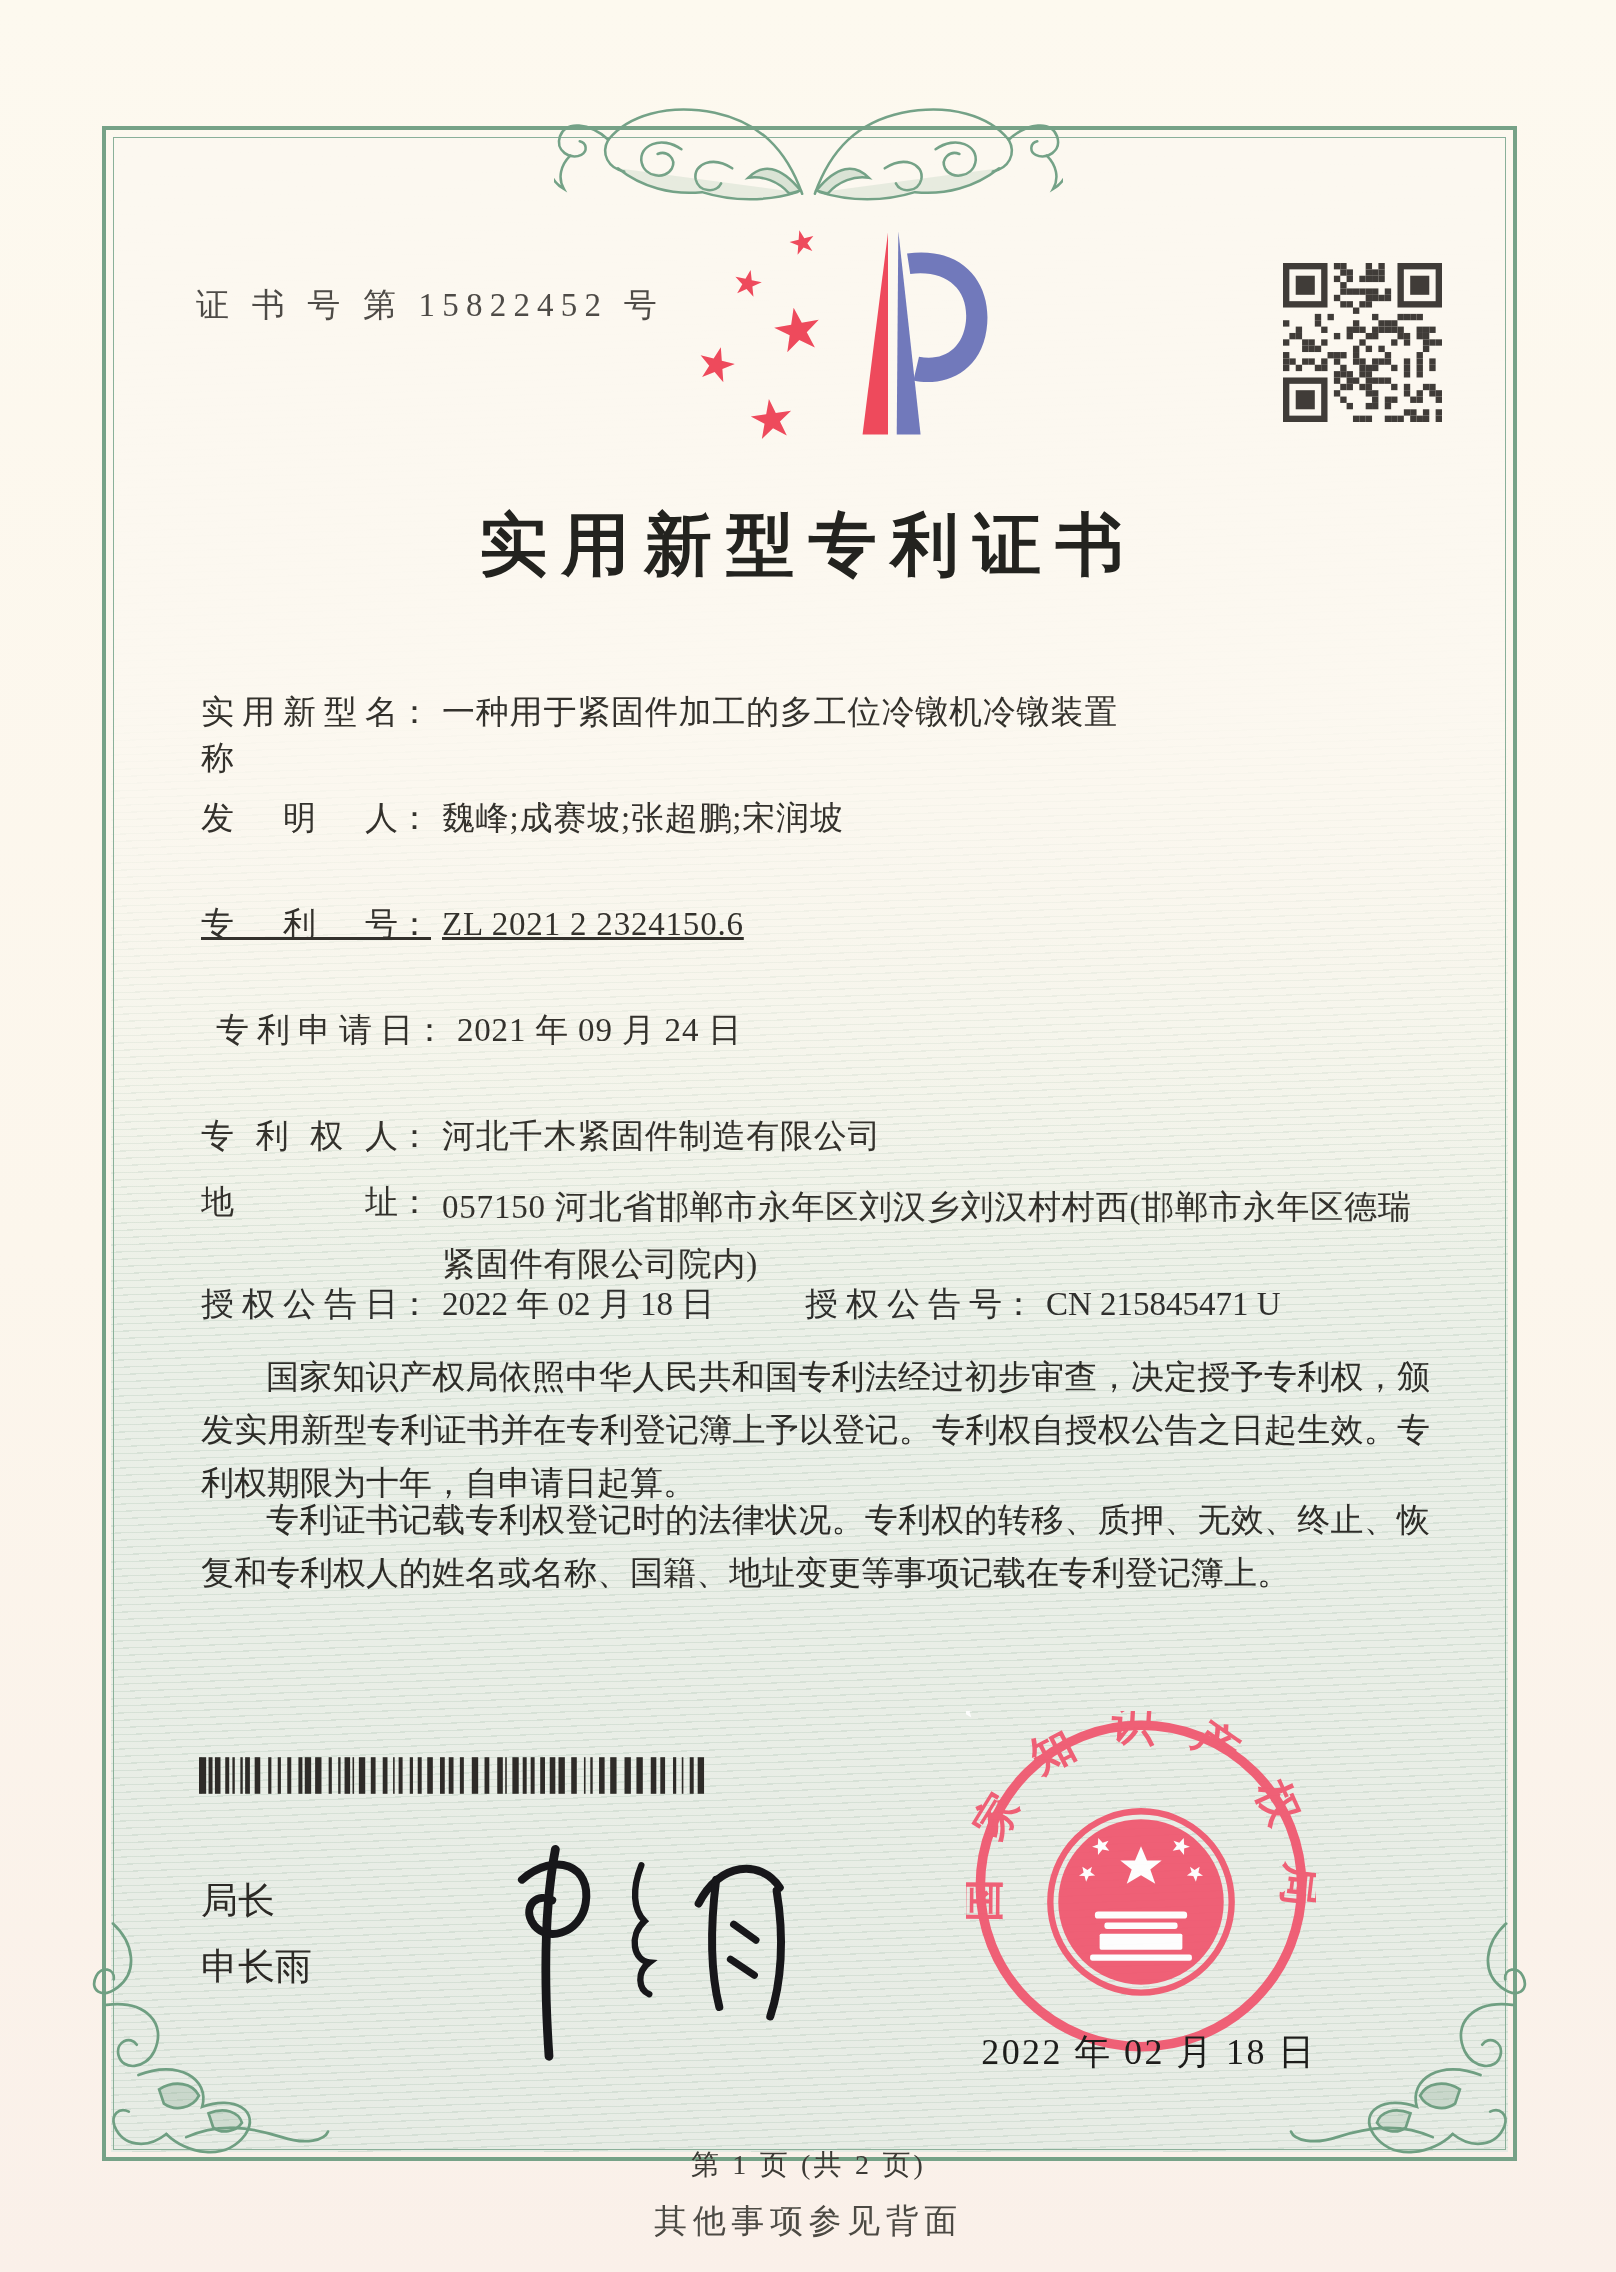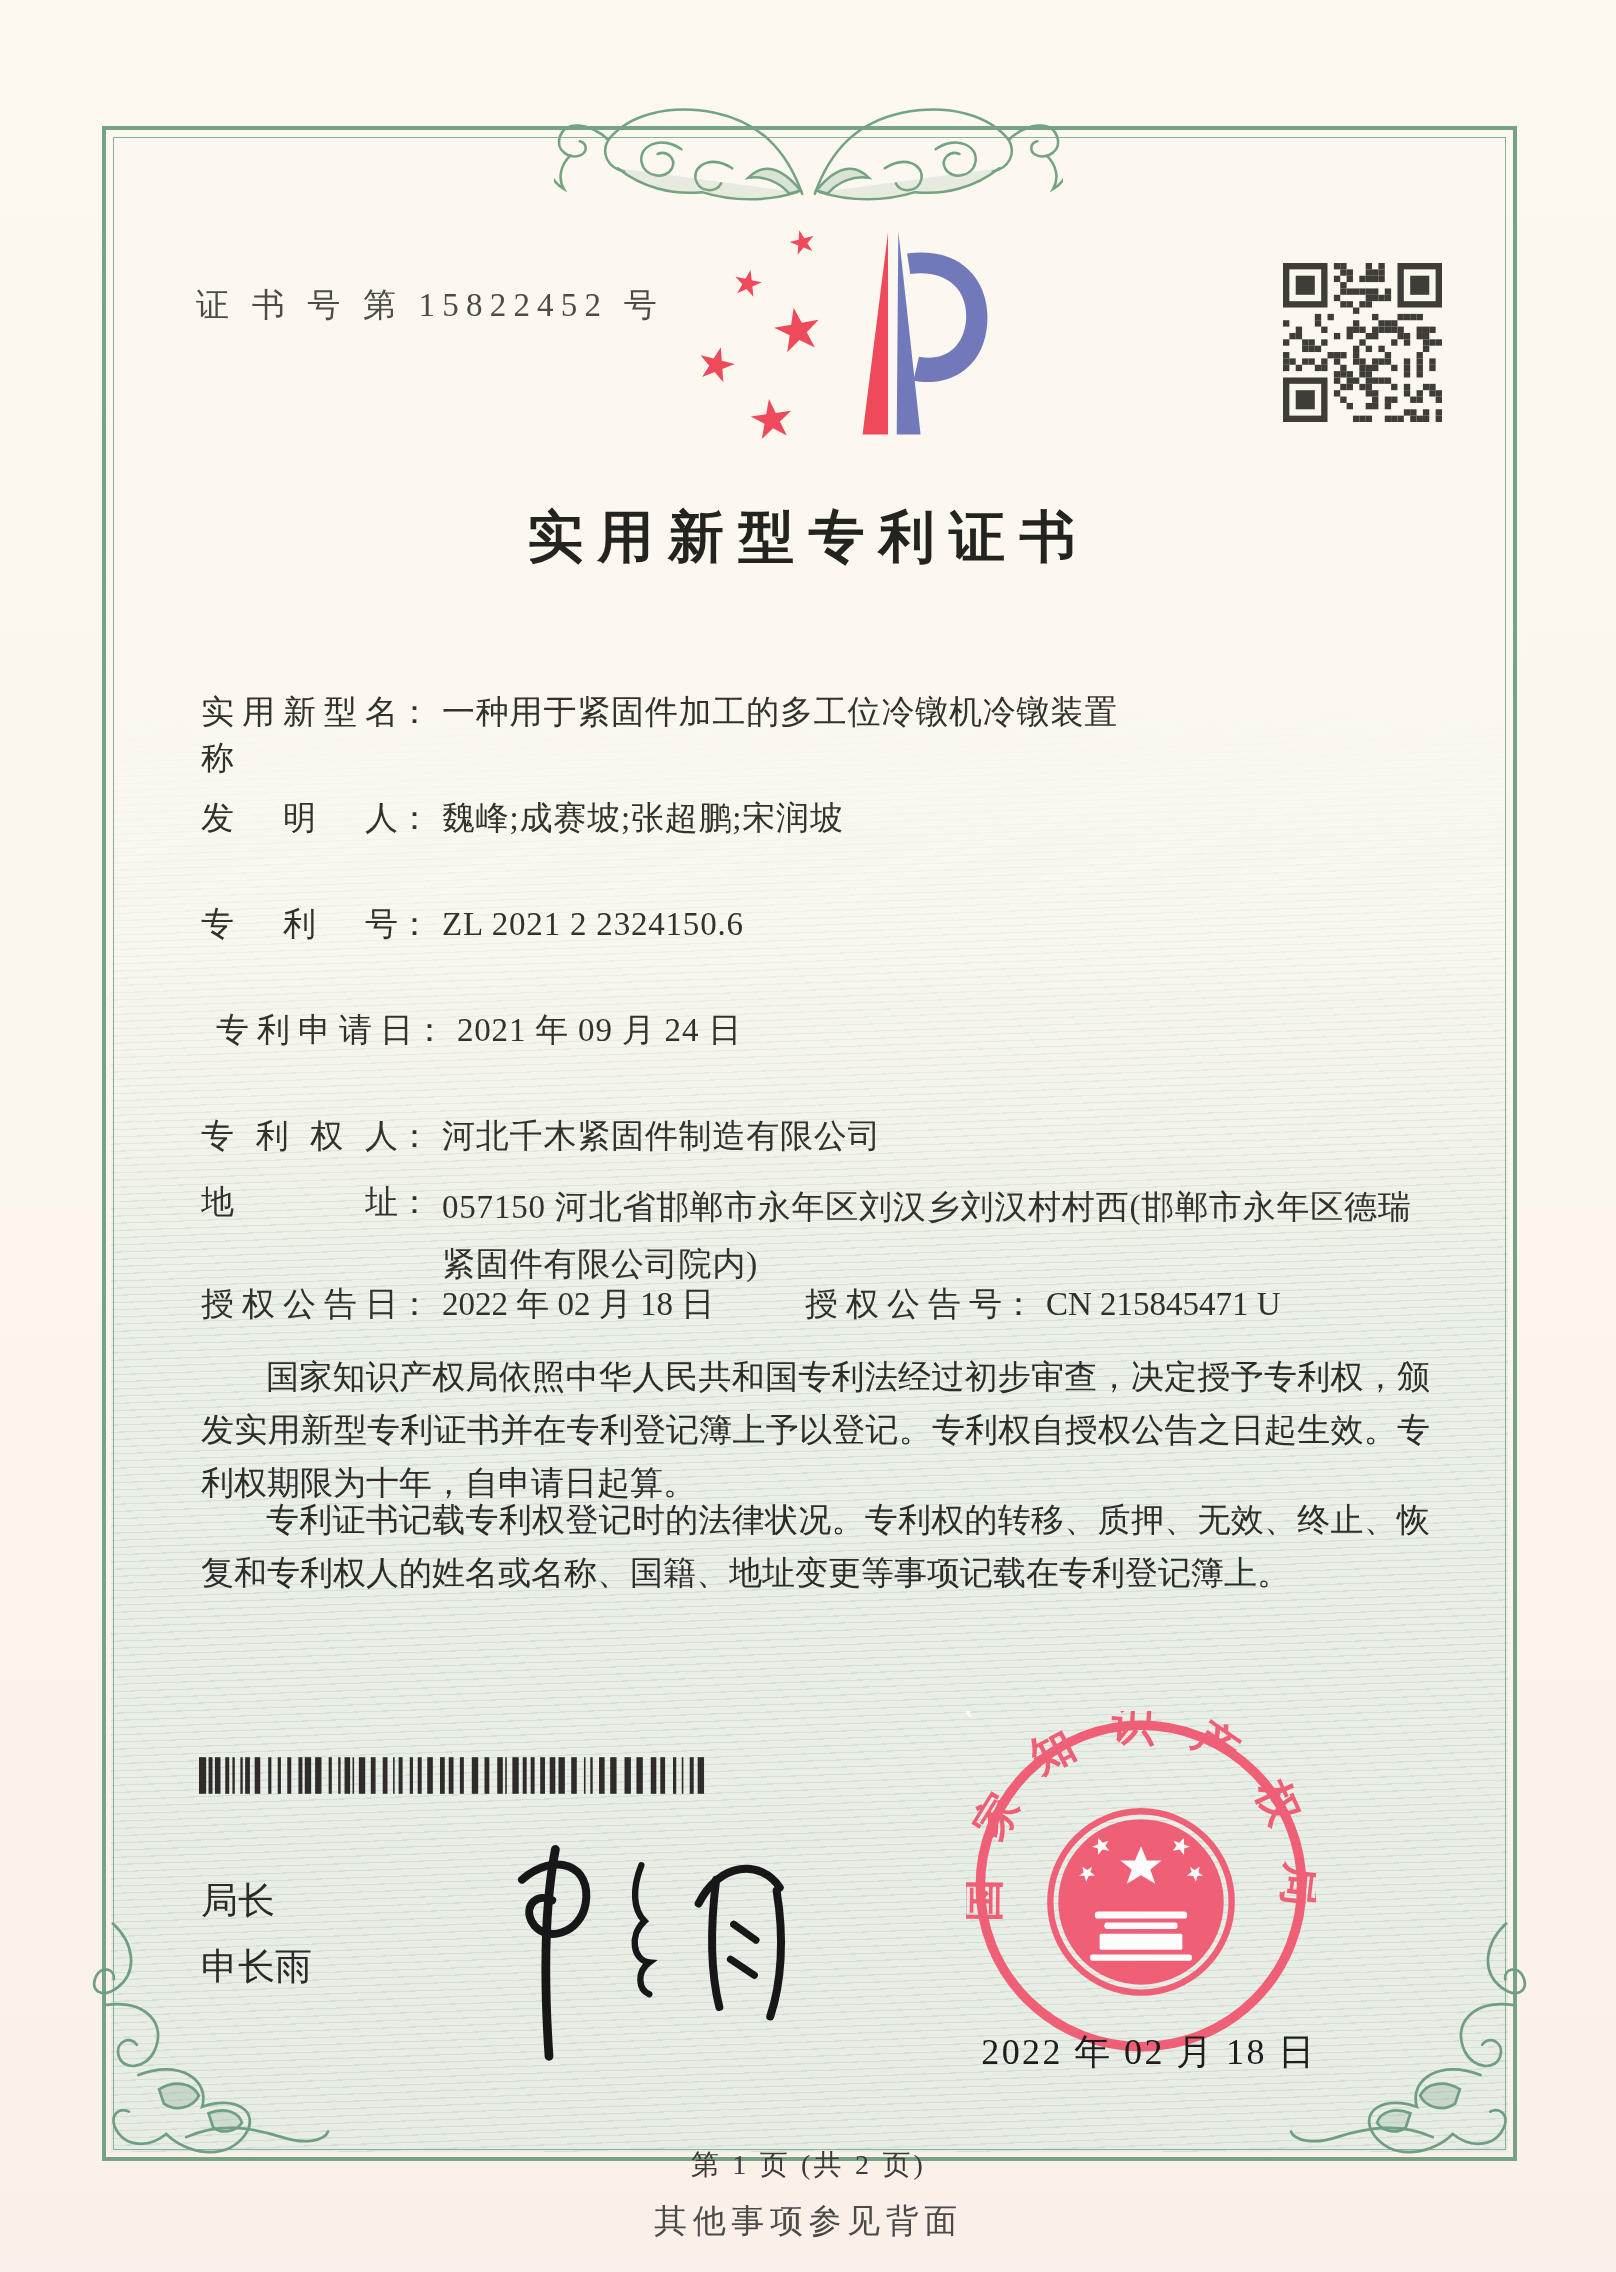--- a/index.html
+++ b/index.html
@@ -12,21 +12,21 @@
                border:4px solid #76a287;box-sizing:border-box;}
   .frame-inner{position:absolute;left:7.2px;top:7.2px;right:7.2px;bottom:7.2px;border:1.6px solid #8ab099;}
   .frame-bg{position:absolute;left:4.8px;top:4.8px;right:4.8px;bottom:4.8px;
             background:linear-gradient(180deg,#fcf8f0 0%,#faf6ec 26%,#f1f3e9 46%,#eaefe7 62%,#e7ece5 100%);}
   .stripes{position:absolute;left:4.8px;top:4.8px;right:4.8px;bottom:4.8px;
            background:repeating-linear-gradient(178deg,rgba(123,160,136,0.17) 0 1.2px,rgba(123,160,136,0) 1.2px 7.2px);}
   .fade{position:absolute;left:4.8px;top:4.8px;right:4.8px;bottom:4.8px;
         background:linear-gradient(180deg,#fcf8f0 0%,rgba(252,248,240,0.95) 28%,rgba(252,248,240,0) 56%);}
   
   .cert-no{left:196px;top:251px;font-size:33px;letter-spacing:7.2px;color:#4e4b47;margin-top:32px;}
-  .title{left:0;right:0;top:500px;text-align:center;font-size:56px;font-weight:700;
+  .title{left:0;right:0;top:500px;text-align:center;font-size:68px;font-weight:700;
          letter-spacing:14.3px;color:#23231f;}
   
   .f-row{position:absolute;left:201px;width:1229px;display:flex;font-size:33px;color:#33312c;line-height:46px;}
   .f-label{display:inline-block;width:197px;text-align:justify;text-align-last:justify;flex:none;}
   .f-colon{flex:none;margin-right:11px;}
   .f-value{flex:1;letter-spacing:0.8px;}
   .addr .f-value{line-height:57px;}
   .grant-left{position:absolute;left:201px;top:1281px;display:flex;font-size:33px;line-height:46px;}
   .grant-right{position:absolute;left:805px;top:1281px;display:flex;font-size:33px;line-height:46px;}
   
@@ -288,21 +288,21 @@
   <div class="f-row" style="top:689px;">
     <span class="f-label">实用新型名称</span>
       <span class="f-colon">：</span>
     <span class="f-value">一种用于紧固件加工的多工位冷镦机冷镦装置</span>
   </div>
   <div class="f-row" style="top:795px;">
     <span class="f-label">发明人</span>
       <span class="f-colon">：</span>
     <span class="f-value">魏峰;成赛坡;张超鹏;宋润坡</span>
   </div>
-  <div class="f-row" style="top:901px;">
+  <div class="f-row" style="top:901px;text-decoration:underline;">
     <span class="f-label">专利号</span>
       <span class="f-colon">：</span>
     <span class="f-value">ZL 2021 2 2324150.6</span>
   </div>
   <div class="f-row" style="top:1007px;margin-left:15px;">
     <span class="f-label">专利申请日</span>
       <span class="f-colon">：</span>
     <span class="f-value">2021 年 09 月 24 日</span>
   </div>
   <div class="f-row" style="top:1113px;">

